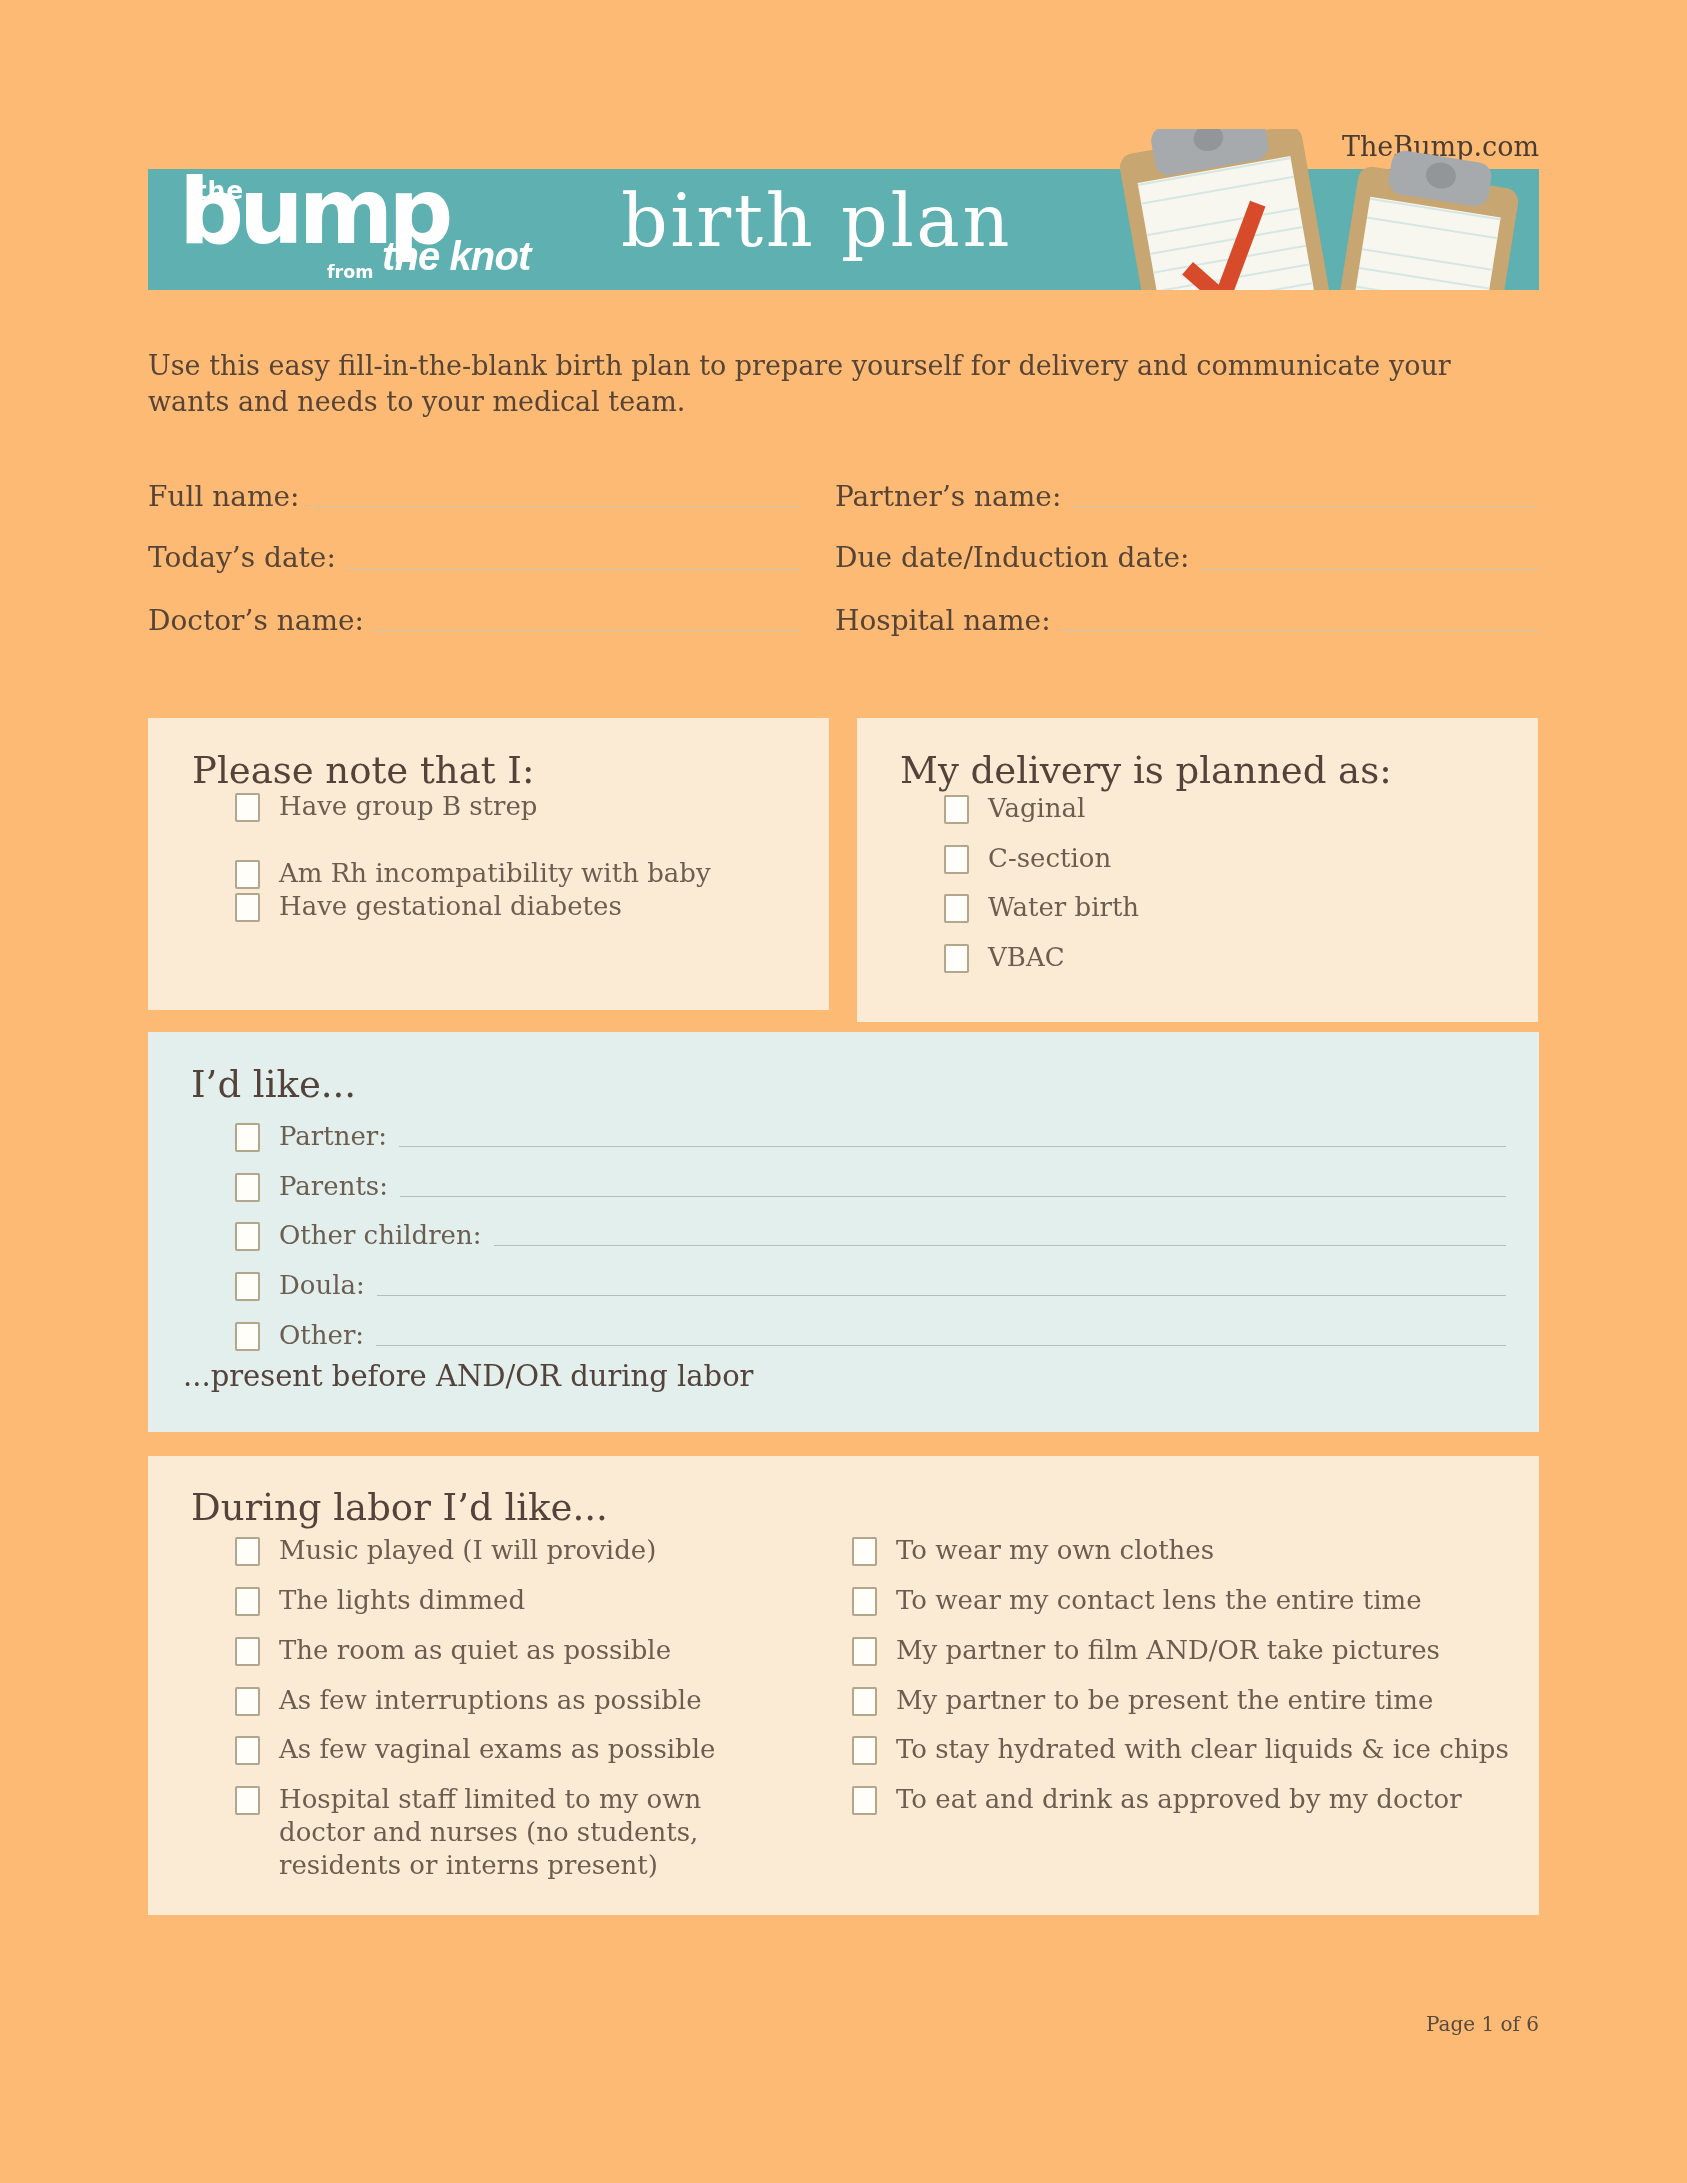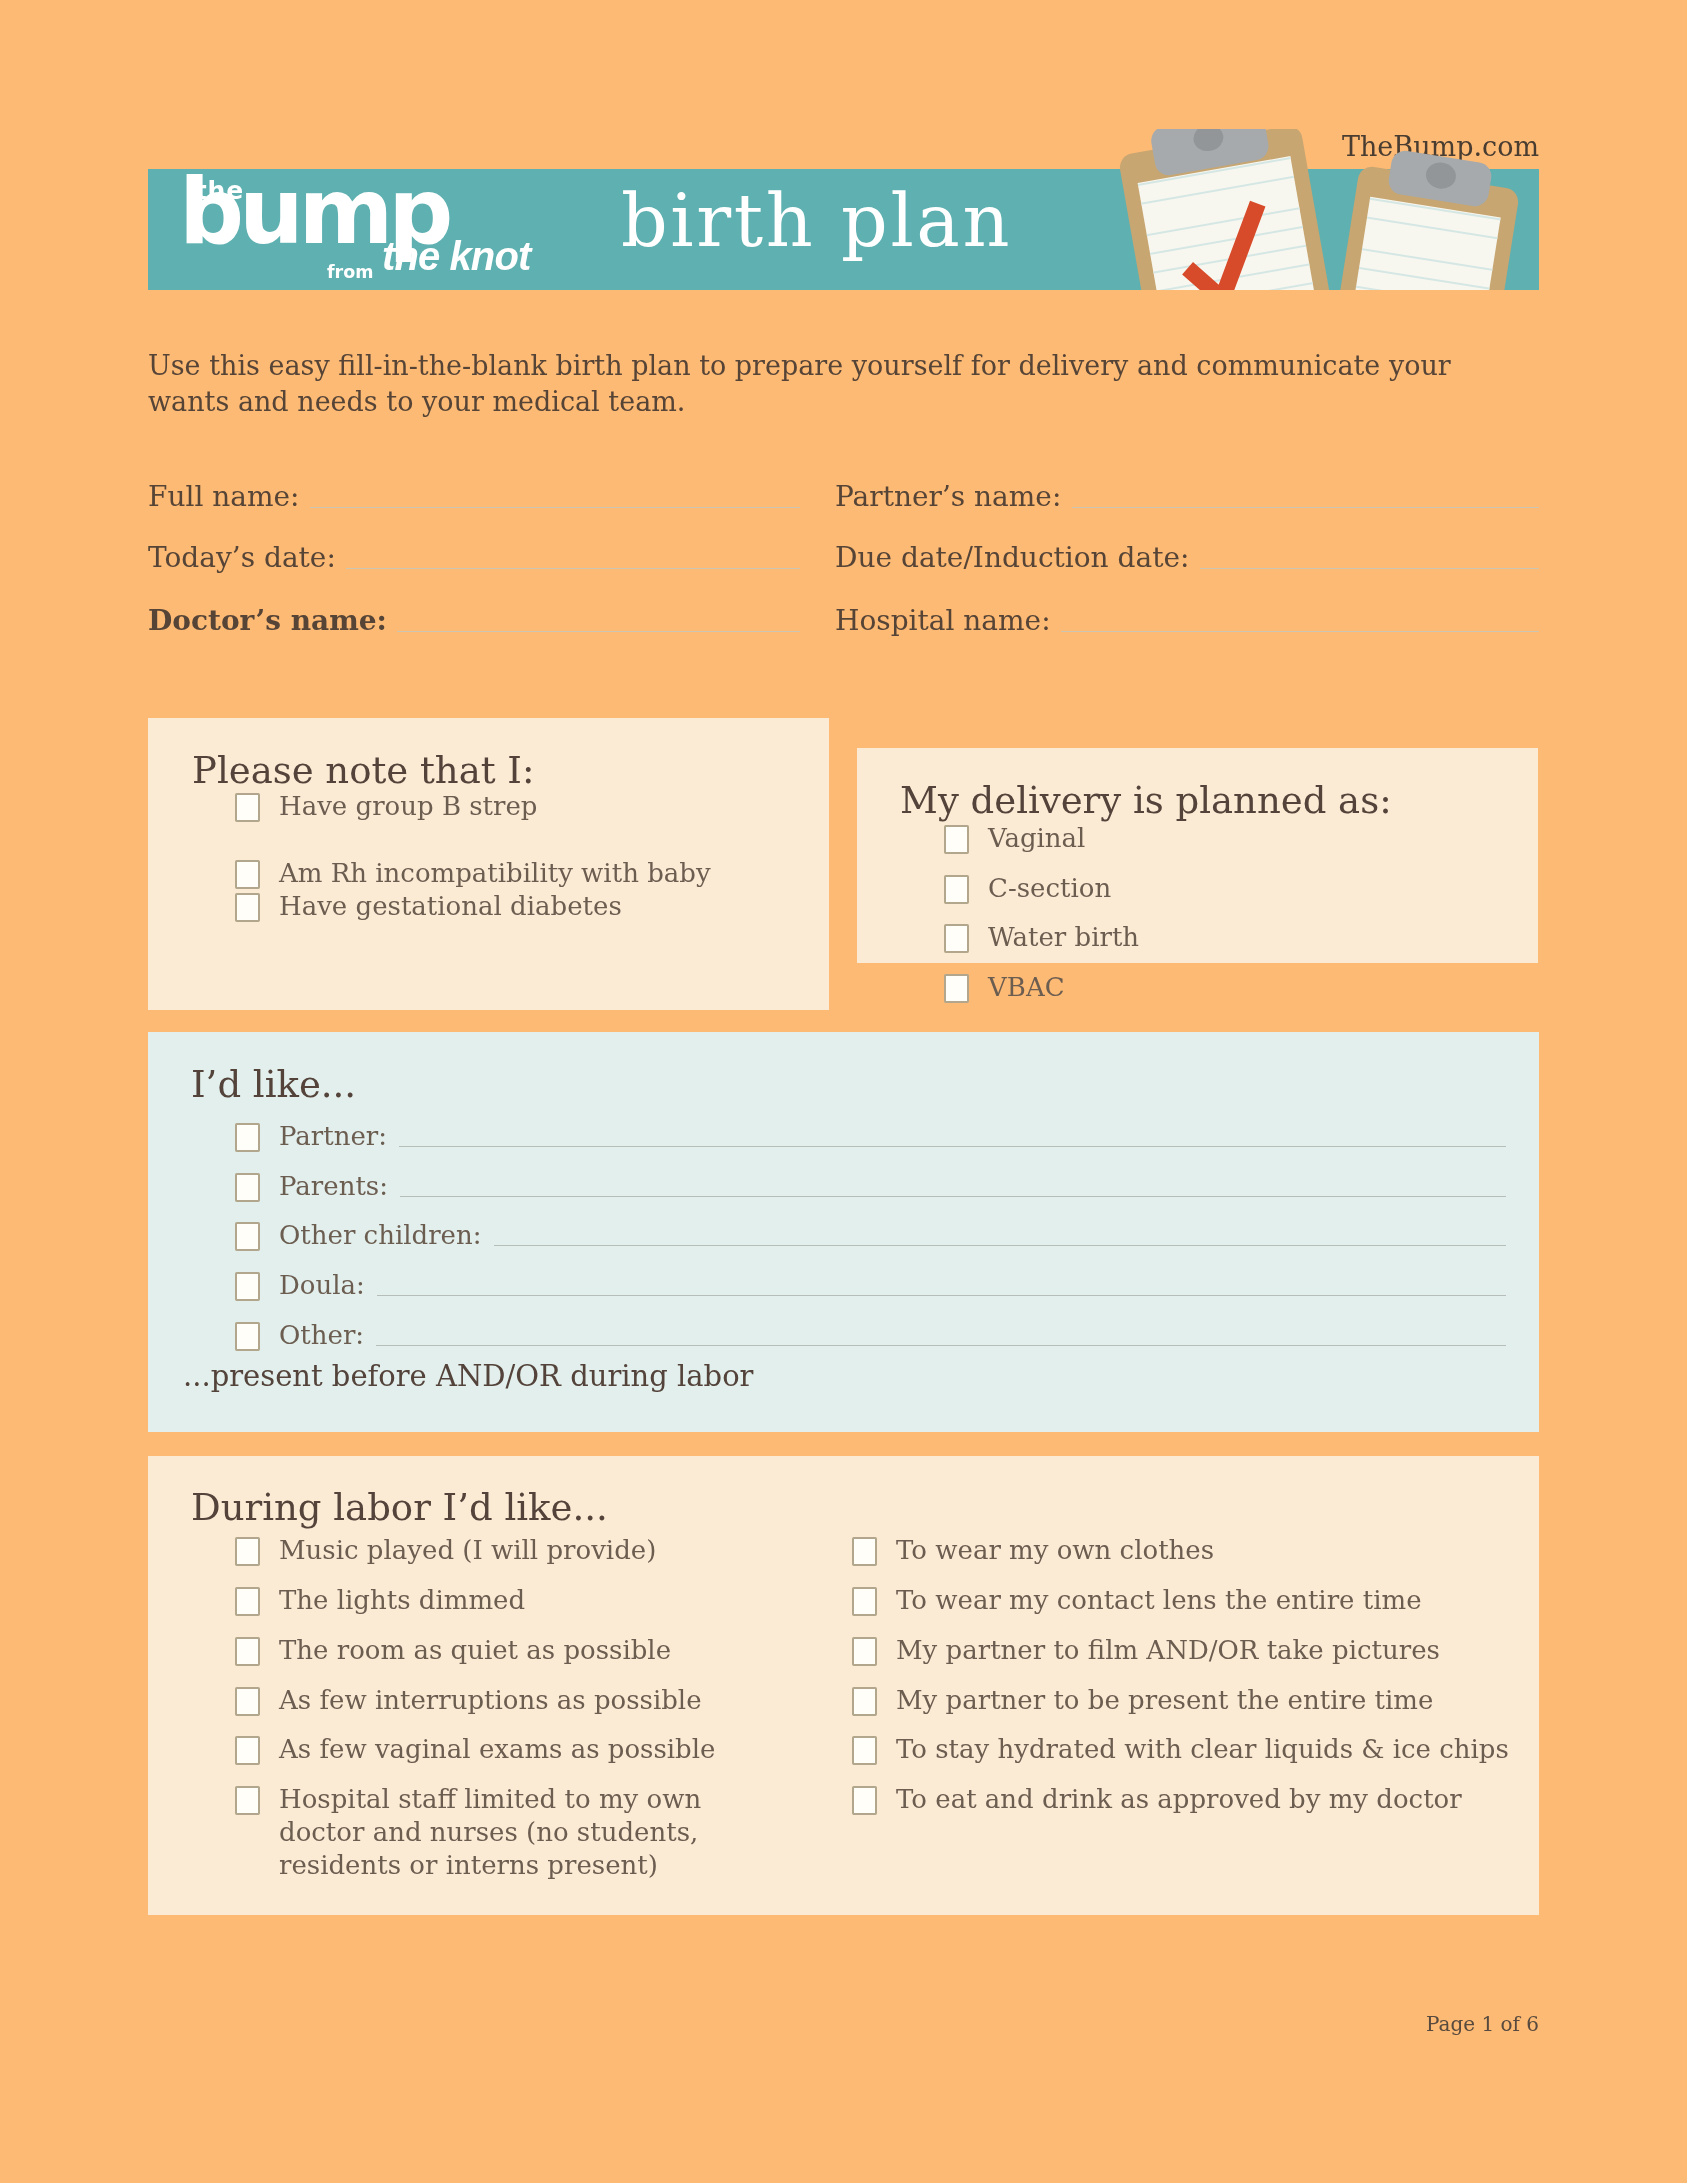--- a/index.html
+++ b/index.html
@@ -109,21 +109,21 @@
     <span class="fline"></span>
   </div>
   <div class="frow" style="left:148px;top:540px;width:652px;">
     <span class="flabel">Today’s date:</span>
     <span class="fline"></span>
   </div>
   <div class="frow" style="left:835px;top:540px;width:704px;">
     <span class="flabel">Due date/Induction date:</span>
     <span class="fline"></span>
   </div>
-  <div class="frow" style="left:148px;top:603px;width:652px;font-weight:bold;">
+  <div class="frow" style="left:148px;top:603px;width:652px;">
     <span class="flabel">Doctor’s name:</span>
     <span class="fline"></span>
   </div>
   <div class="frow" style="left:835px;top:603px;width:704px;">
     <span class="flabel">Hospital name:</span>
     <span class="fline"></span>
   </div>
 
   <div class="sbox peach" style="left:148px;top:718px;width:681px;height:292px;">
     <h2 style="left:36px;top:23px;">Please note that I:</h2>
@@ -134,21 +134,21 @@
     <div class="citem" style="left:87px;top:142px;justify-content:flex-end;">
       <span class="cbx"></span>
       <span class="clabel">Am Rh incompatibility with baby</span>
     </div>
     <div class="citem" style="left:87px;top:175px;">
       <span class="cbx"></span>
       <span class="clabel">Have gestational diabetes</span>
     </div>
   </div>
 
-  <div class="sbox peach" style="left:857px;top:748px;width:681px;height:215px;">
+  <div class="sbox peach" style="left:857px;top:718px;width:681px;height:304px;">
     <h2 style="left:35px;top:23px;">My delivery is planned as:</h2>
     <div class="citem" style="left:87px;top:77px;">
       <span class="cbx"></span>
       <span class="clabel">Vaginal</span>
     </div>
     <div class="citem" style="left:87px;top:127px;">
       <span class="cbx"></span>
       <span class="clabel">C-section</span>
     </div>
     <div class="citem" style="left:87px;top:176px;">

